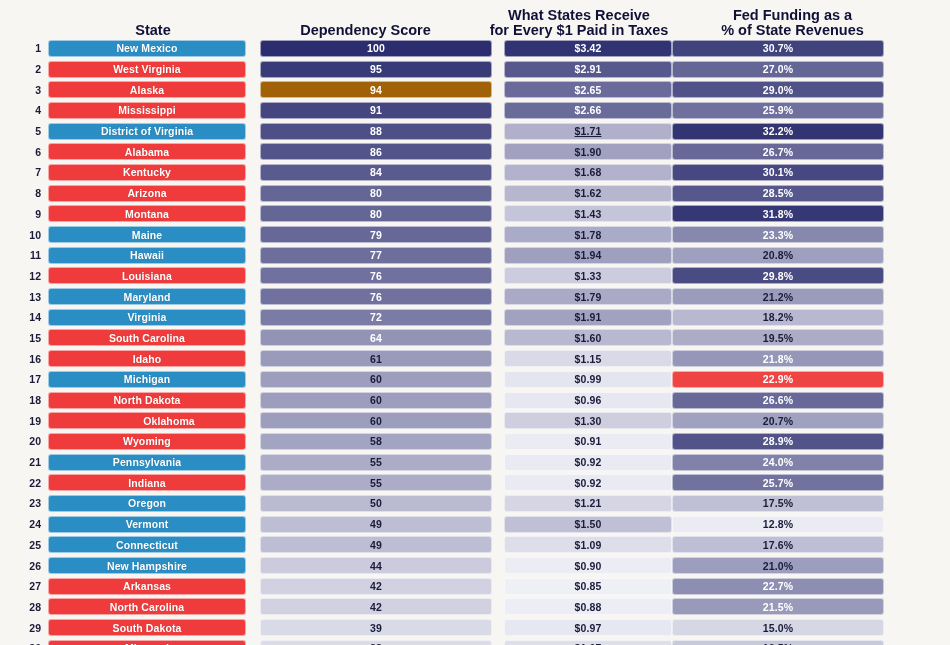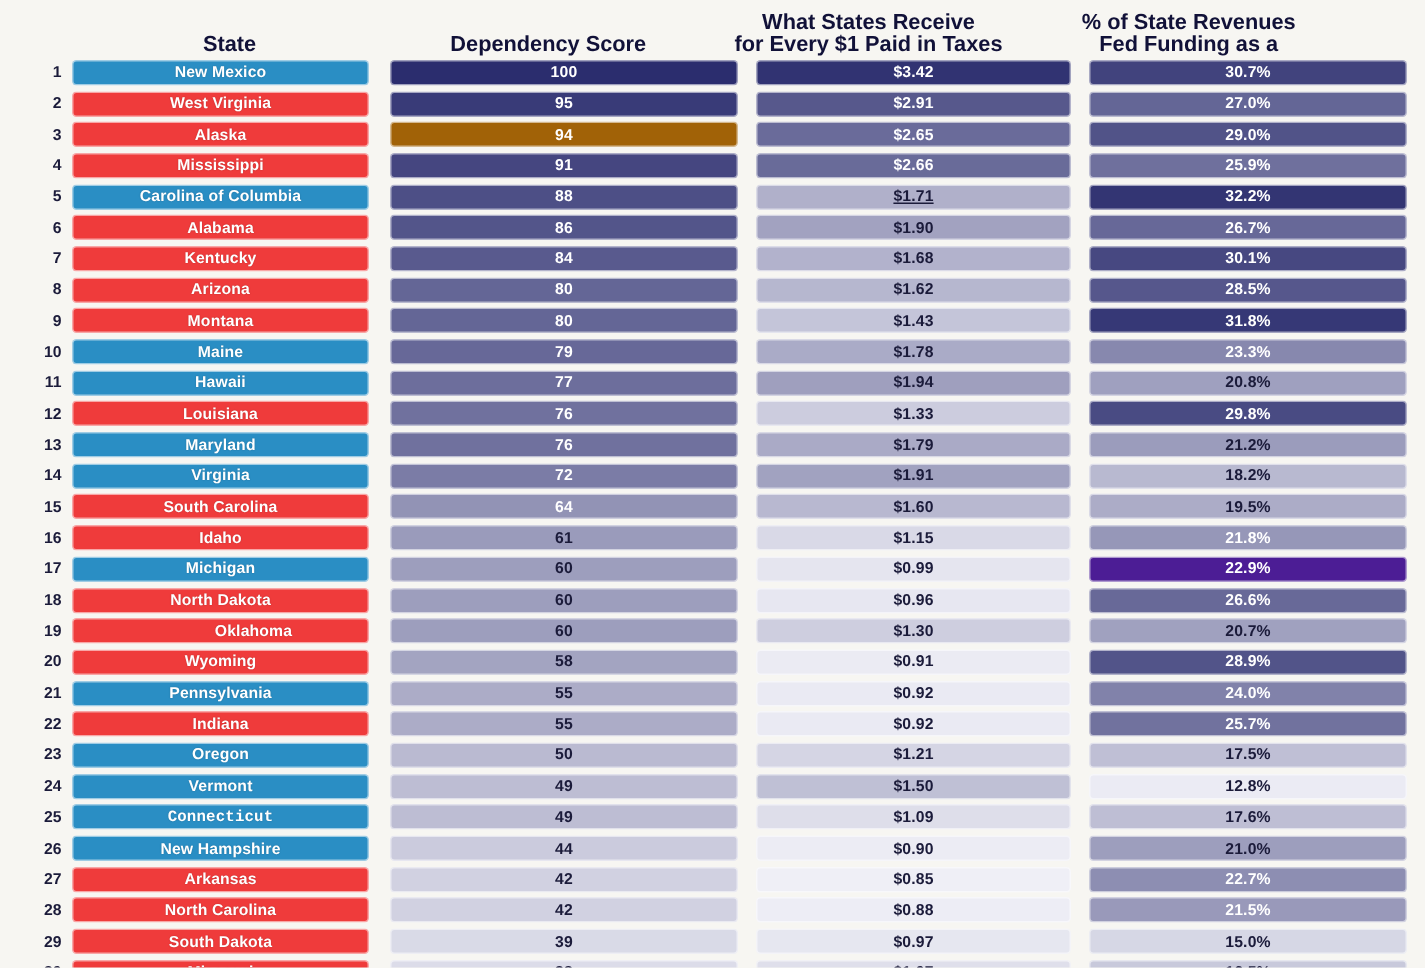--- a/index.html
+++ b/index.html
@@ -75,22 +75,21 @@
     margin-right: 14px;
     color: #ffffff;
     text-shadow: 0 0 1px rgba(0,0,0,.25);
   }
   .c-score {
     width: 232px;
     margin-right: 12px;
     color: #ffffff;
   }
   .c-receive {
-    width: 210px;
-    margin-right: 12px;
+    width: 168px;
     color: #ffffff;
     text-align: center;
   }
   .c-fed {
     width: 212px;
     color: #ffffff;
   }
 </style>
 </head>
 <body>
@@ -99,22 +98,22 @@
 
   <div class="header">
     <div class="hd hd-rank"></div>
     <div class="hd hd-state">State</div>
     <div class="hd hd-score">Dependency Score</div>
     <div class="hd hd-receive">
       <div>What States Receive</div>
       <div>for Every $1 Paid in Taxes</div>
     </div>
     <div class="hd hd-fed">
+      <div>Fed Funding as a</div>
       <div>% of State Revenues</div>
-      <div>Fed Funding as a</div>
     </div>
   </div>
 
   <div class="rows" id="rows">
       <div class="row">
         <div class="rank">1</div>
         <div class="cell c-state" style="background: rgb(42, 142, 196);">New Mexico</div>
         <div class="cell c-score" style="background: rgb(43, 45, 110); color: rgb(255, 255, 255);">100</div>
         <div class="cell c-receive" style="background: rgb(49, 51, 114); color: rgb(255, 255, 255);">$3.42</div>
         <div class="cell c-fed" style="background: rgb(65, 67, 125); color: rgb(255, 255, 255);">30.7%</div>
@@ -135,21 +134,21 @@
       </div>
       <div class="row">
         <div class="rank">4</div>
         <div class="cell c-state" style="background: rgb(239, 59, 59);">Mississippi</div>
         <div class="cell c-score" style="background: rgb(69, 70, 128); color: rgb(255, 255, 255);">91</div>
         <div class="cell c-receive" style="background: rgb(105, 107, 153); color: rgb(255, 255, 255);">$2.66</div>
         <div class="cell c-fed" style="background: rgb(111, 112, 157); color: rgb(255, 255, 255);">25.9%</div>
       </div>
       <div class="row">
         <div class="rank">5</div>
-        <div class="cell c-state" style="background: rgb(42, 142, 196);">Carolina of Columbia</div>
+        <div class="cell c-state" style="background: rgb(42, 142, 196);">District of Virginia</div>
         <div class="cell c-score" style="background: rgb(77, 79, 134); color: rgb(255, 255, 255);">88</div>
         <div class="cell c-receive" style="background: rgb(176, 176, 202); color: rgb(27, 27, 58); text-decoration: underline;">$1.71</div>
         <div class="cell c-fed" style="background: rgb(51, 53, 115); color: rgb(255, 255, 255);">32.2%</div>
       </div>
       <div class="row">
         <div class="rank">6</div>
         <div class="cell c-state" style="background: rgb(239, 59, 59);">Alabama</div>
         <div class="cell c-score" style="background: rgb(83, 85, 138); color: rgb(255, 255, 255);">86</div>
         <div class="cell c-receive" style="background: rgb(162, 162, 192); color: rgb(27, 27, 58);">$1.90</div>
         <div class="cell c-fed" style="background: rgb(103, 104, 152); color: rgb(255, 255, 255);">26.7%</div>
@@ -222,21 +221,21 @@
         <div class="cell c-state" style="background: rgb(239, 59, 59);">Idaho</div>
         <div class="cell c-score" style="background: rgb(154, 155, 187); color: rgb(27, 27, 58);">61</div>
         <div class="cell c-receive" style="background: rgb(217, 217, 231); color: rgb(27, 27, 58);">$1.15</div>
         <div class="cell c-fed" style="background: rgb(150, 151, 184); color: rgb(255, 255, 255);">21.8%</div>
       </div>
       <div class="row">
         <div class="rank">17</div>
         <div class="cell c-state" style="background: rgb(42, 142, 196);">Michigan</div>
         <div class="cell c-score" style="background: rgb(157, 158, 189); color: rgb(27, 27, 58);">60</div>
         <div class="cell c-receive" style="background: rgb(229, 229, 239); color: rgb(27, 27, 58);">$0.99</div>
-        <div class="cell c-fed" style="background: #4c1d95; color: rgb(255, 255, 255);">22.9%</div>
+        <div class="cell c-fed" style="background: #ef4444; color: rgb(255, 255, 255);">22.9%</div>
       </div>
       <div class="row">
         <div class="rank">18</div>
         <div class="cell c-state" style="background: rgb(239, 59, 59);">North Dakota</div>
         <div class="cell c-score" style="background: rgb(157, 158, 189); color: rgb(27, 27, 58);">60</div>
         <div class="cell c-receive" style="background: rgb(231, 231, 241); color: rgb(27, 27, 58);">$0.96</div>
         <div class="cell c-fed" style="background: rgb(104, 105, 152); color: rgb(255, 255, 255);">26.6%</div>
       </div>
       <div class="row">
         <div class="rank">19</div>
@@ -275,21 +274,21 @@
       </div>
       <div class="row">
         <div class="rank">24</div>
         <div class="cell c-state" style="background: rgb(42, 142, 196);">Vermont</div>
         <div class="cell c-score" style="background: rgb(189, 189, 211); color: rgb(27, 27, 58);">49</div>
         <div class="cell c-receive" style="background: rgb(191, 192, 213); color: rgb(27, 27, 58);">$1.50</div>
         <div class="cell c-fed" style="background: rgb(235, 235, 244); color: rgb(27, 27, 58);">12.8%</div>
       </div>
       <div class="row">
         <div class="rank">25</div>
-        <div class="cell c-state" style="background: rgb(42, 142, 196); font-family: Liberation Mono, monospace;">Connecticut</div>
+        <div class="cell c-state" style="background: rgb(42, 142, 196);">Connecticut</div>
         <div class="cell c-score" style="background: rgb(189, 189, 211); color: rgb(27, 27, 58);">49</div>
         <div class="cell c-receive" style="background: rgb(222, 222, 234); color: rgb(27, 27, 58);">$1.09</div>
         <div class="cell c-fed" style="background: rgb(190, 190, 212); color: rgb(27, 27, 58);">17.6%</div>
       </div>
       <div class="row">
         <div class="rank">26</div>
         <div class="cell c-state" style="background: rgb(42, 142, 196);">New Hampshire</div>
         <div class="cell c-score" style="background: rgb(203, 203, 221); color: rgb(27, 27, 58);">44</div>
         <div class="cell c-receive" style="background: rgb(236, 236, 244); color: rgb(27, 27, 58);">$0.90</div>
         <div class="cell c-fed" style="background: rgb(157, 158, 189); color: rgb(27, 27, 58);">21.0%</div>

